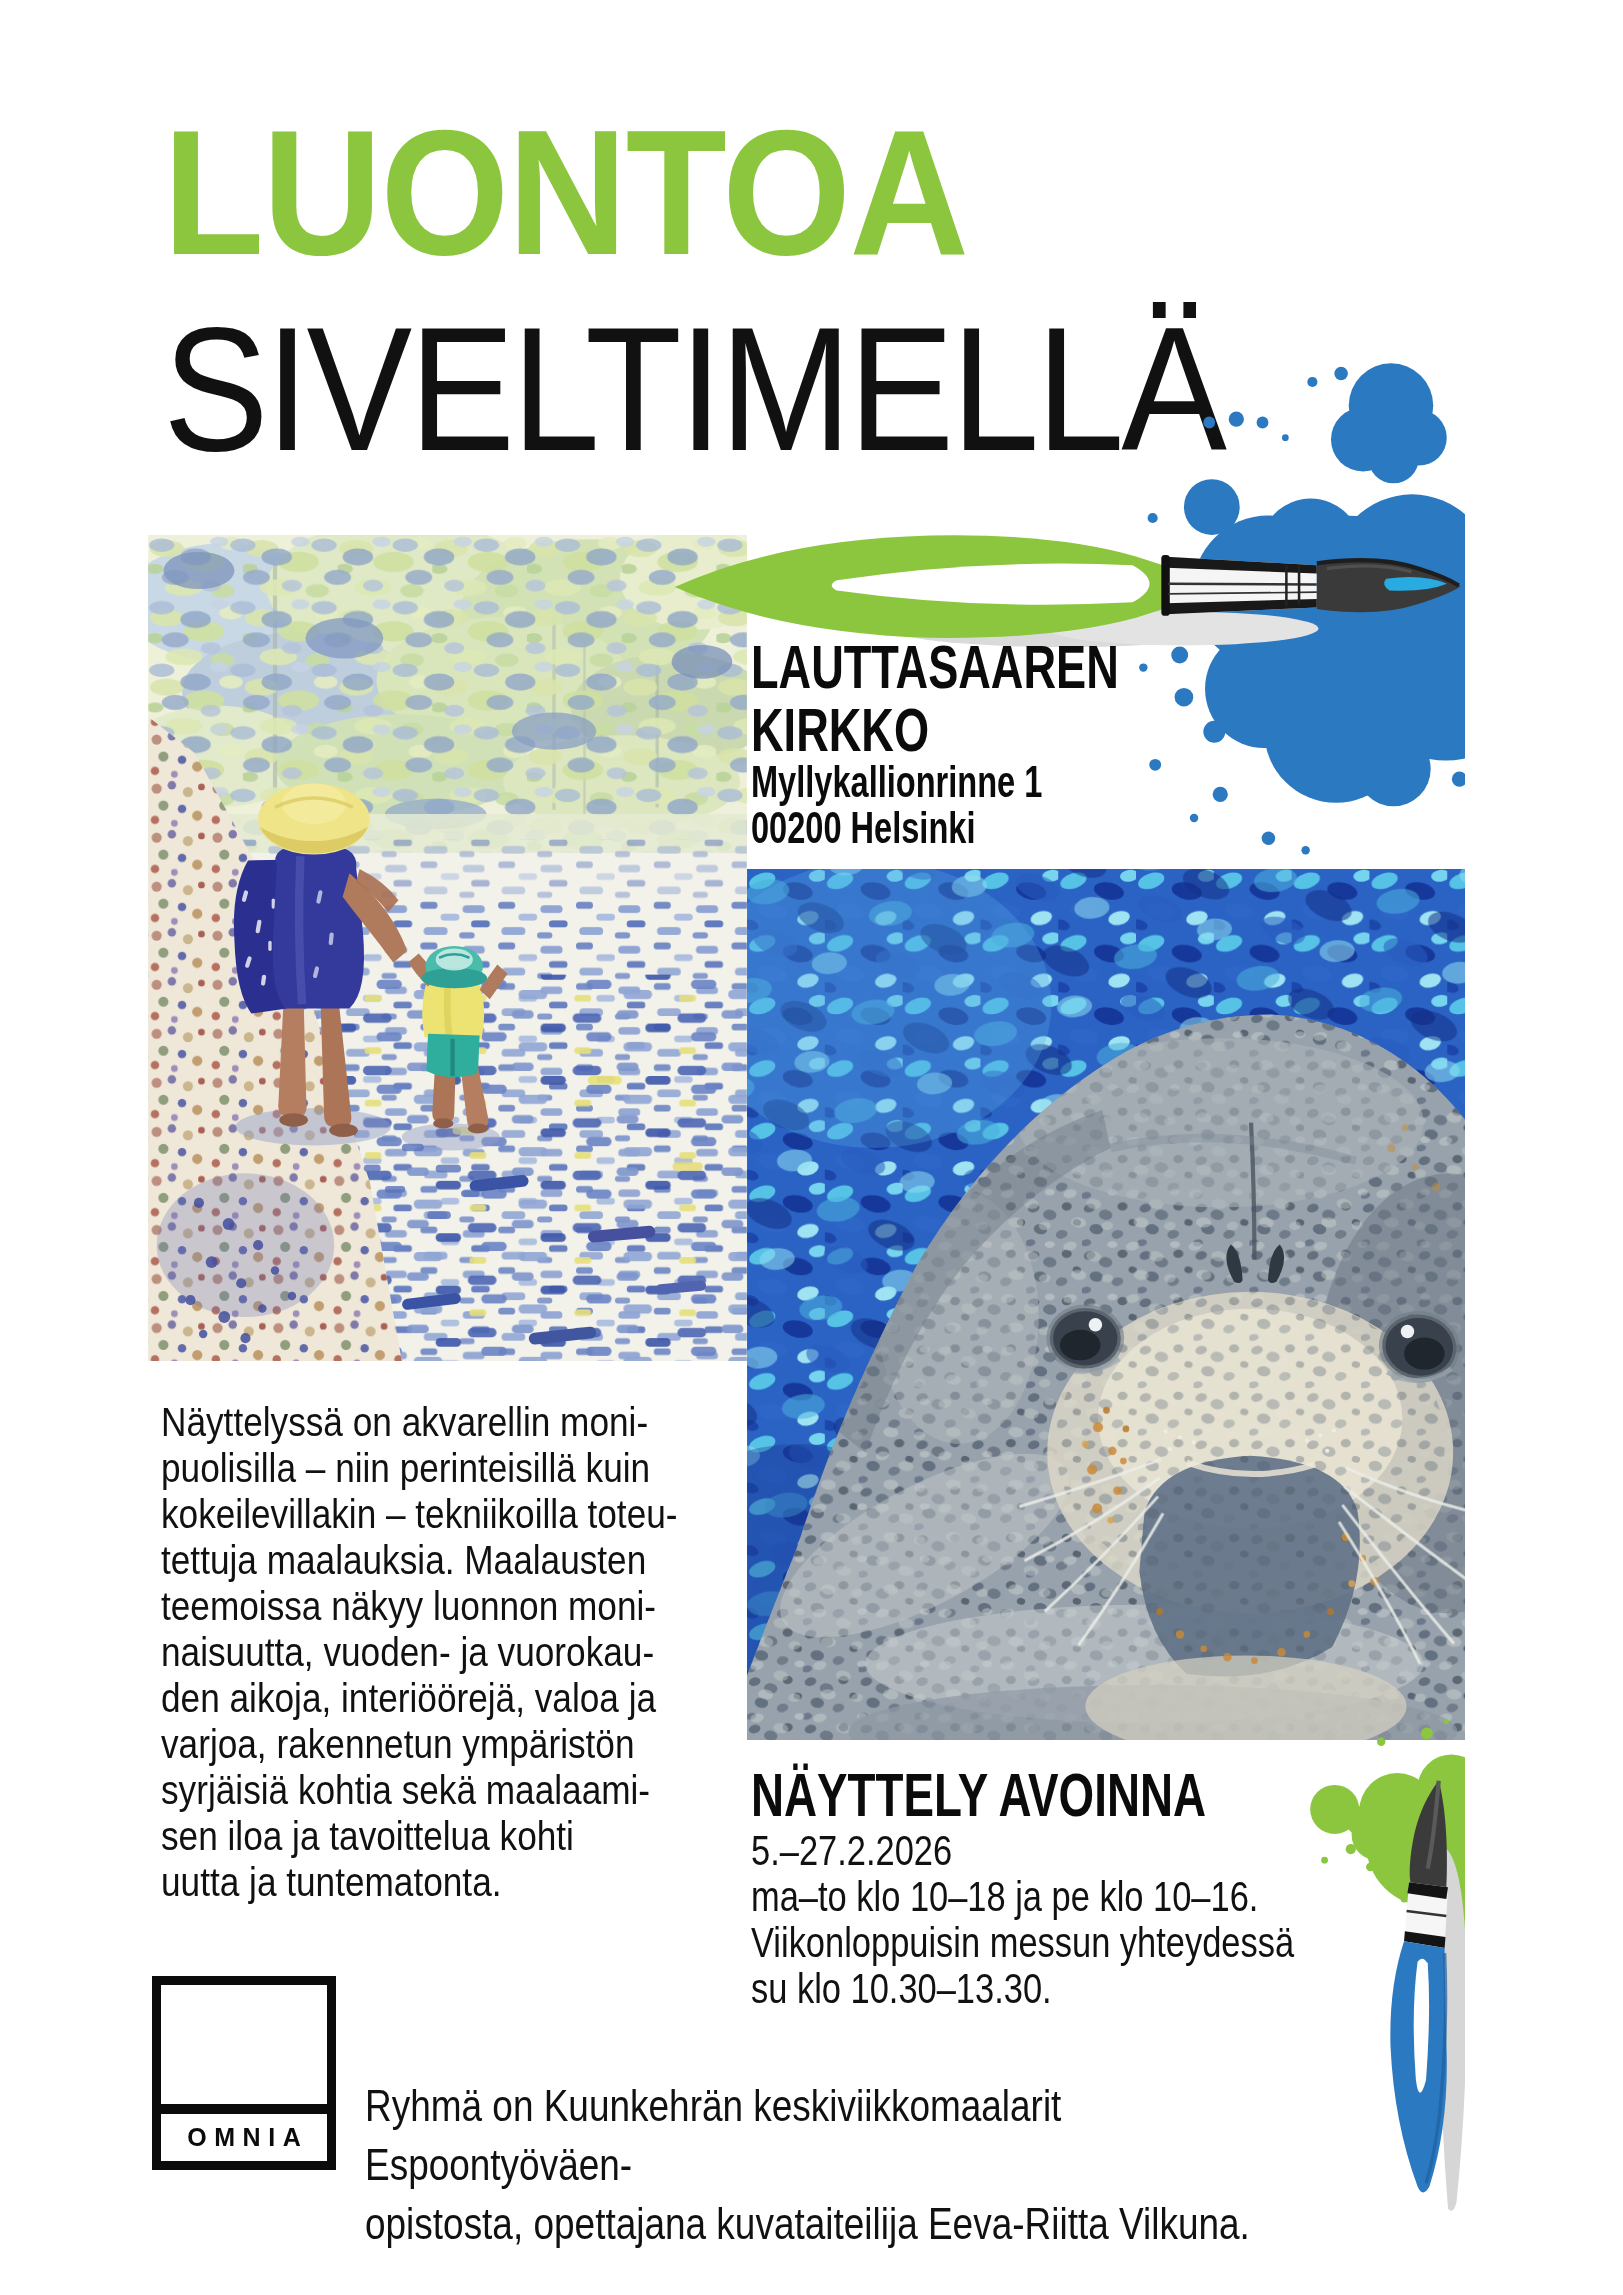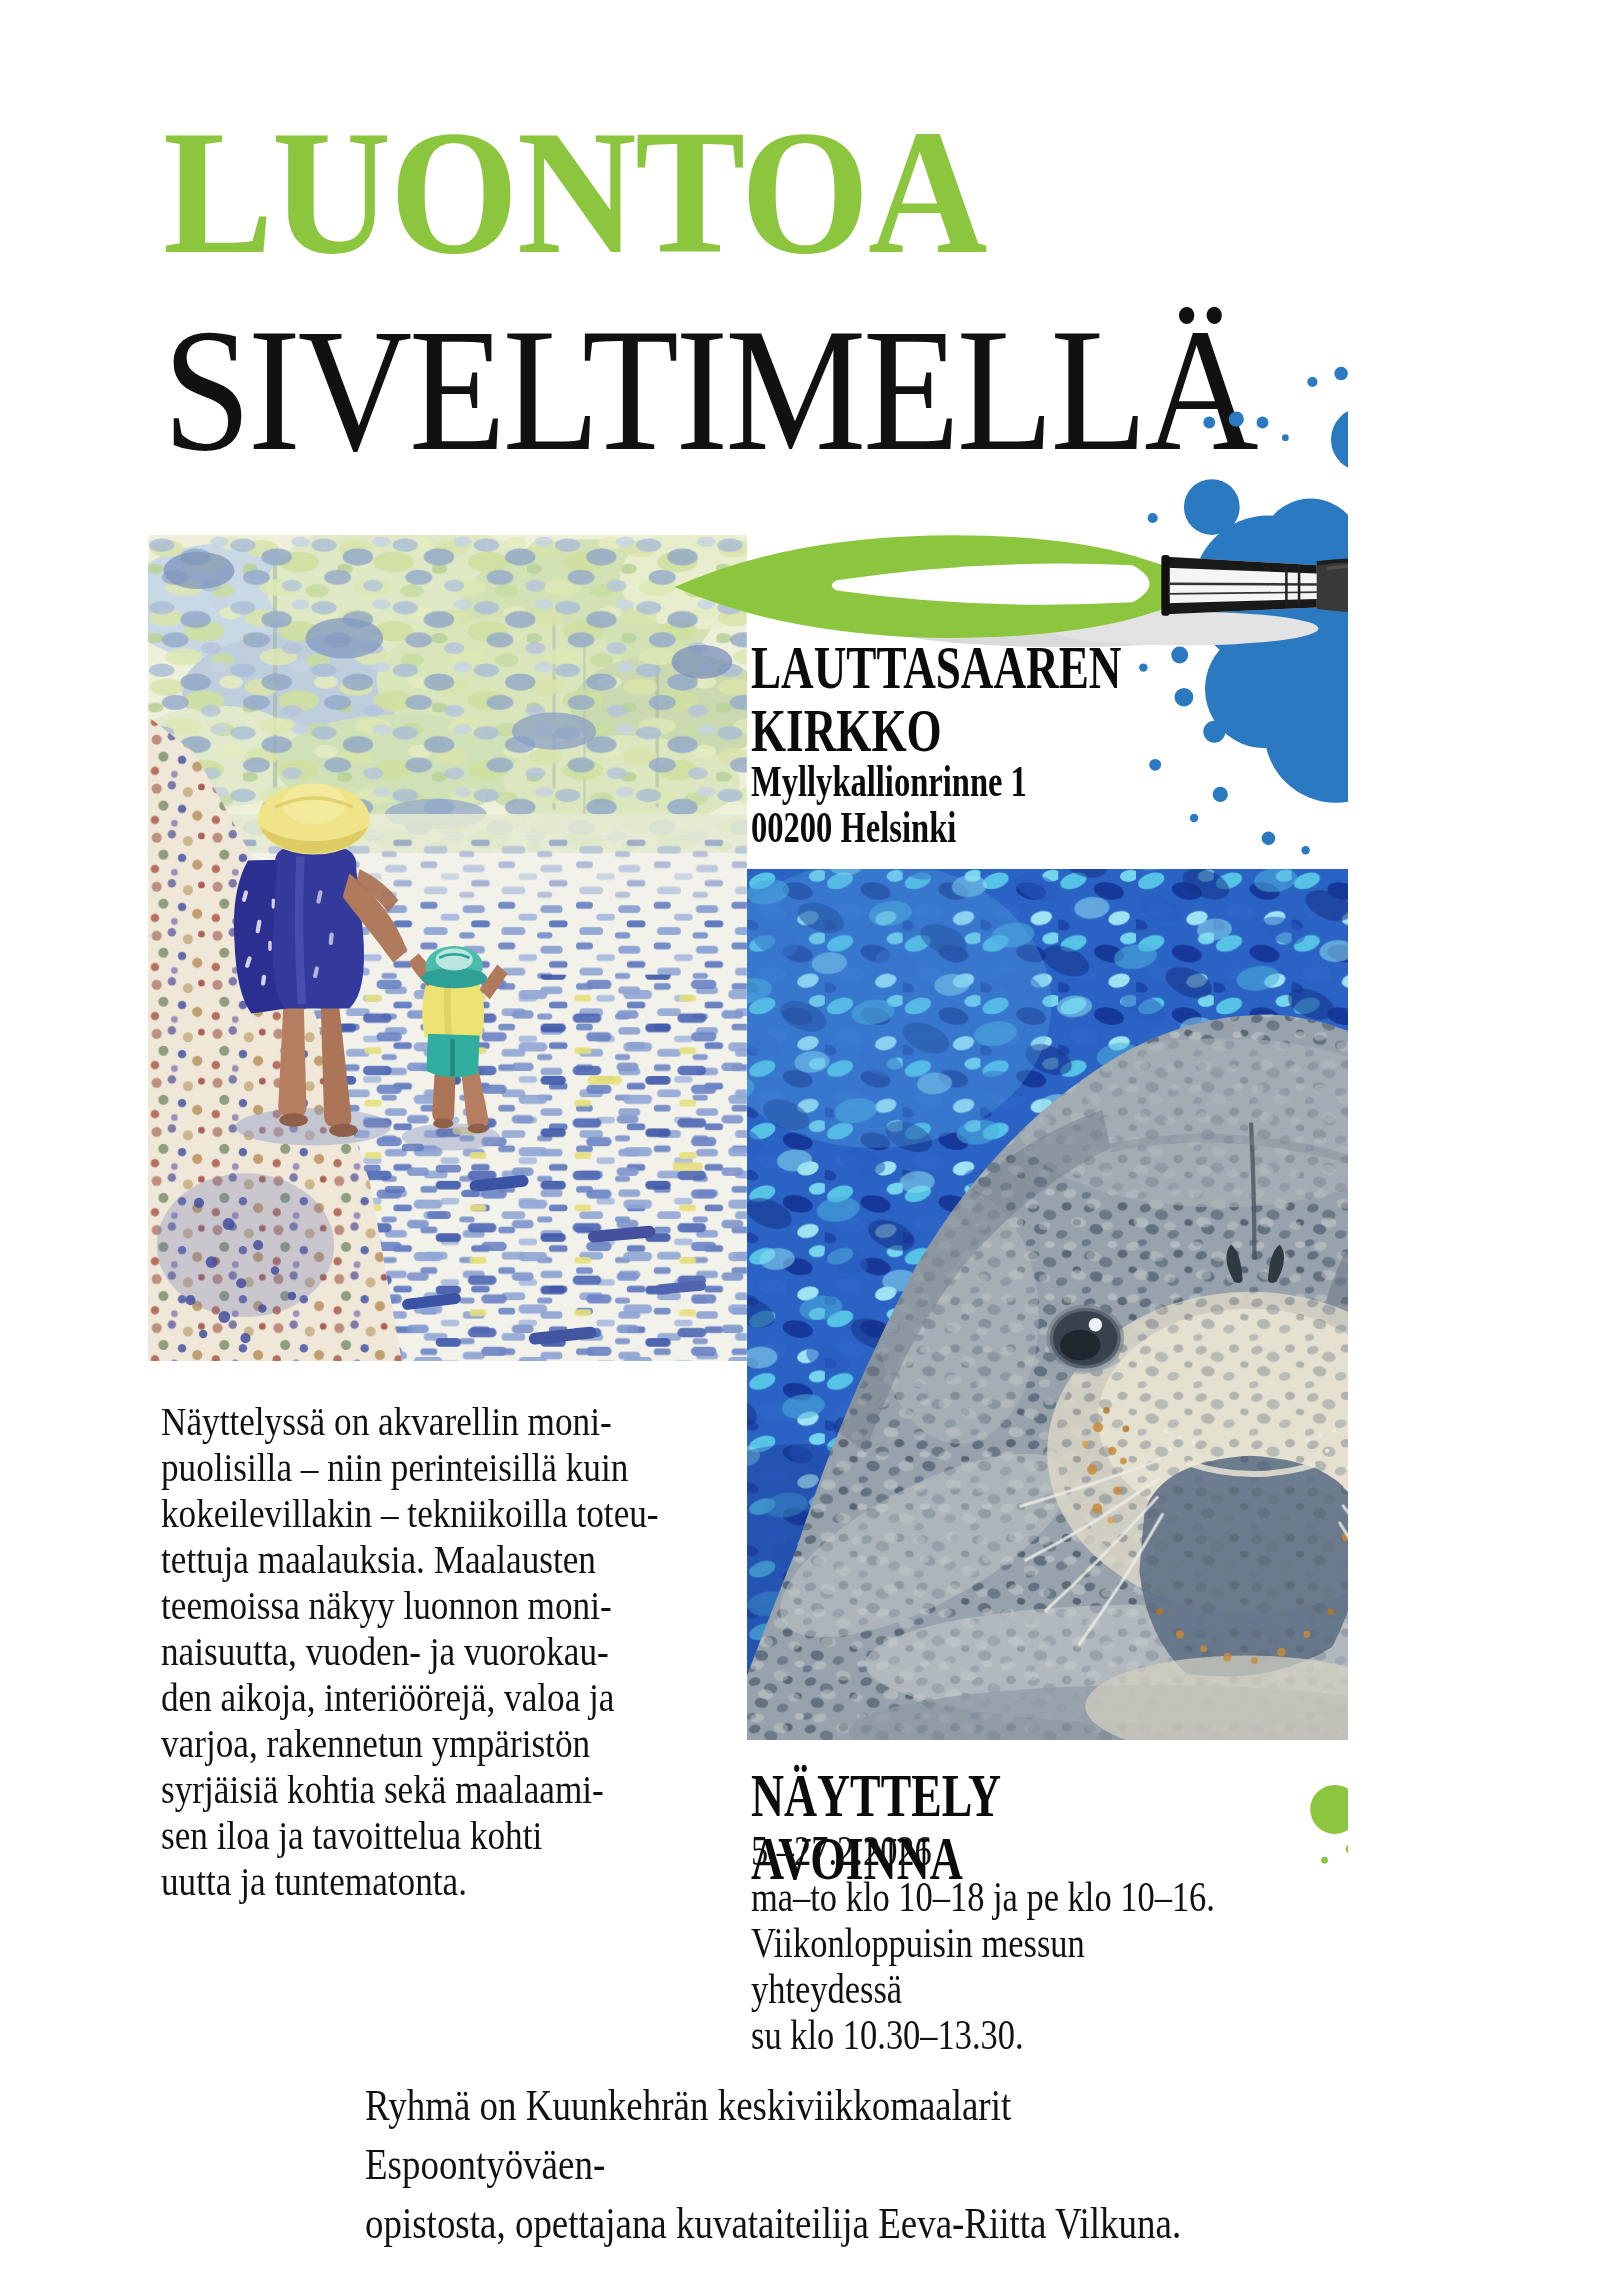--- a/index.html
+++ b/index.html
@@ -1,18 +1,18 @@
 <!DOCTYPE html>
 <html style="font-size:13.5px"><head>
 <meta charset="utf-8">
 <style>
   html,body{margin:0;padding:0;background:#ffffff;}
   .poster{
-    position:relative;width:1348px;height:2295px;background:#ffffff;overflow:hidden;
-    font-family:Liberation Serif, serif;color:#0b0b0b;
+    position:relative;width:1465px;height:2295px;background:#ffffff;overflow:hidden;
+    font-family:Liberation Sans, sans-serif;color:#0b0b0b;
   }
   .abs{position:absolute;}
   .cx{transform-origin:0 0;display:block;white-space:pre-line;}
   .title-green{
     left:163px;top:100px;font-size:178px;font-weight:bold;line-height:1.04;
     letter-spacing:-1.7px;color:#8cc63e;transform:scaleX(.93);
   }
   .title-black{
     left:163px;top:298px;font-size:176px;font-weight:400;line-height:1.04;
     letter-spacing:-3.4px;color:#111111;transform:scaleX(.90);
@@ -485,18 +485,22 @@
       <path d="M136,206 L182,212 L178,284 L130,276 Z" fill="#f6f6f6"></path>
       <path d="M136,206 L182,212 L180,226 L134,219 Z" fill="#141414"></path>
       <path d="M131,264 L179,271 L178,284 L130,276 Z" fill="#141414"></path>
       <path d="M133,240 L180,246" stroke="#333333" stroke-width="3"></path>
       <path d="M130,276 Q112,330 114,400 Q118,490 146,566 Q152,580 160,566 Q184,490 180,396 Q178,320 178,284 Z" fill="#2b79c1"></path>
       <path d="M146,300 Q138,360 144,440 Q148,470 156,440 Q162,360 158,302 Q152,292 146,300 Z" fill="#ffffff"></path>
       <path d="M178,290 Q182,380 172,480 Q166,530 156,562" stroke="#1f5f9e" stroke-width="4" fill="none" opacity=".7"></path>
     </g>
   </svg>
 
+  <div class="omnia">
+    <div class="omnia-window"></div>
+    <div class="omnia-band">OMNIA</div>
+  </div>
 
   <div class="abs cx credit">Ryhmä on Kuunkehrän keskiviikkomaalarit Espoontyöväen-
 opistosta, opettajana kuvataiteilija Eeva-Riitta Vilkuna.</div>
 
 </div>
 
 
 </body></html>

